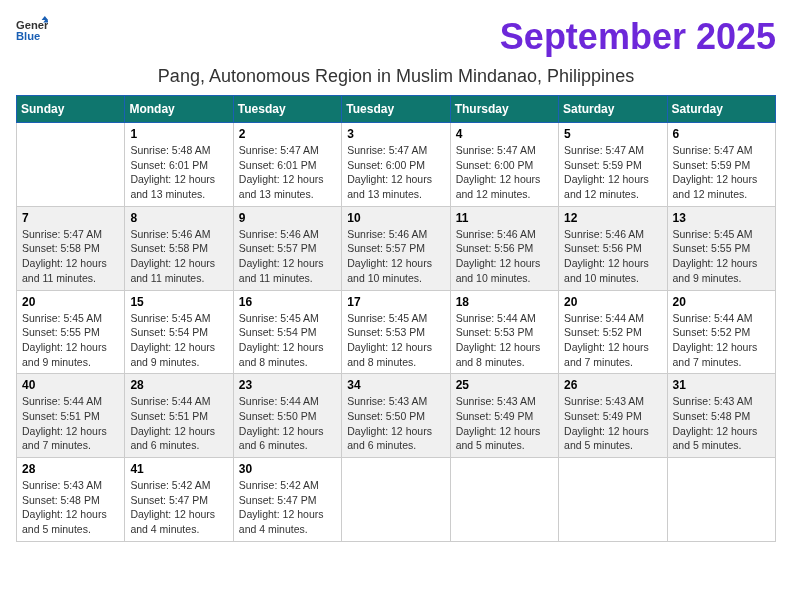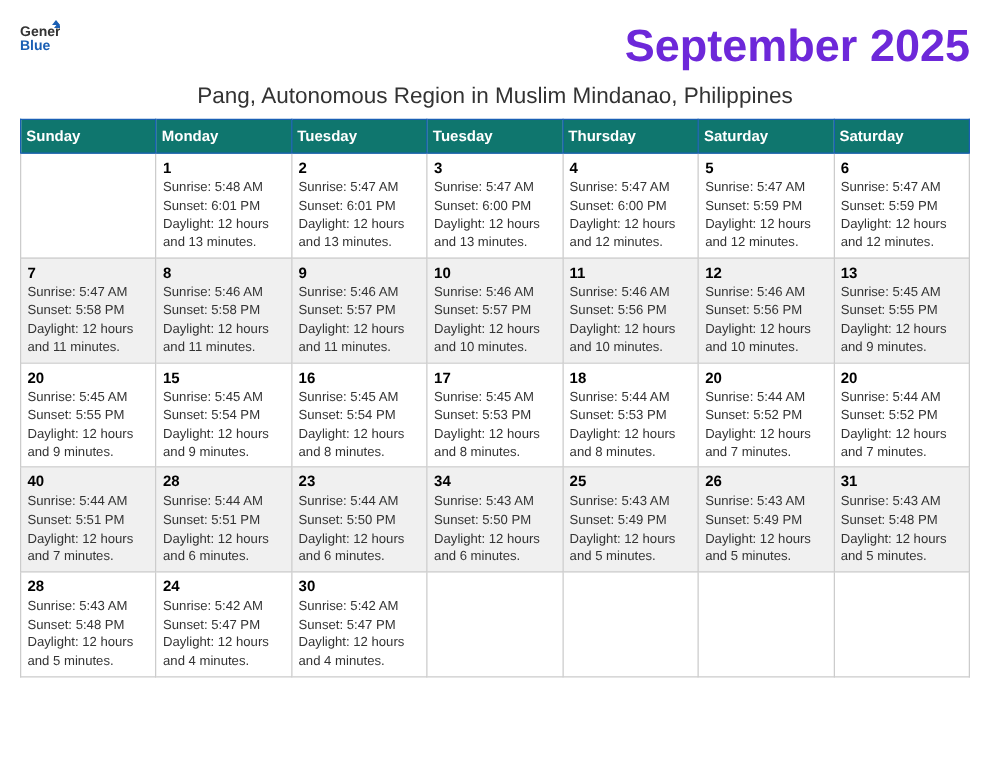--- a/index.html
+++ b/index.html
@@ -310,21 +310,21 @@
       </tr>
       <tr class="row-white">
         <td>
           <span class="day-number">28</span>
           <div class="day-info" style="white-space: pre-line;">Sunrise: 5:43 AM
 Sunset: 5:48 PM
 Daylight: 12 hours
 and 5 minutes.</div>
         </td>
         <td>
-          <span class="day-number">24</span>
+          <span class="day-number">41</span>
           <div class="day-info" style="white-space: pre-line;">Sunrise: 5:42 AM
 Sunset: 5:47 PM
 Daylight: 12 hours
 and 4 minutes.</div>
         </td>
         <td>
           <span class="day-number">30</span>
           <div class="day-info" style="white-space: pre-line;">Sunrise: 5:42 AM
 Sunset: 5:47 PM
 Daylight: 12 hours

